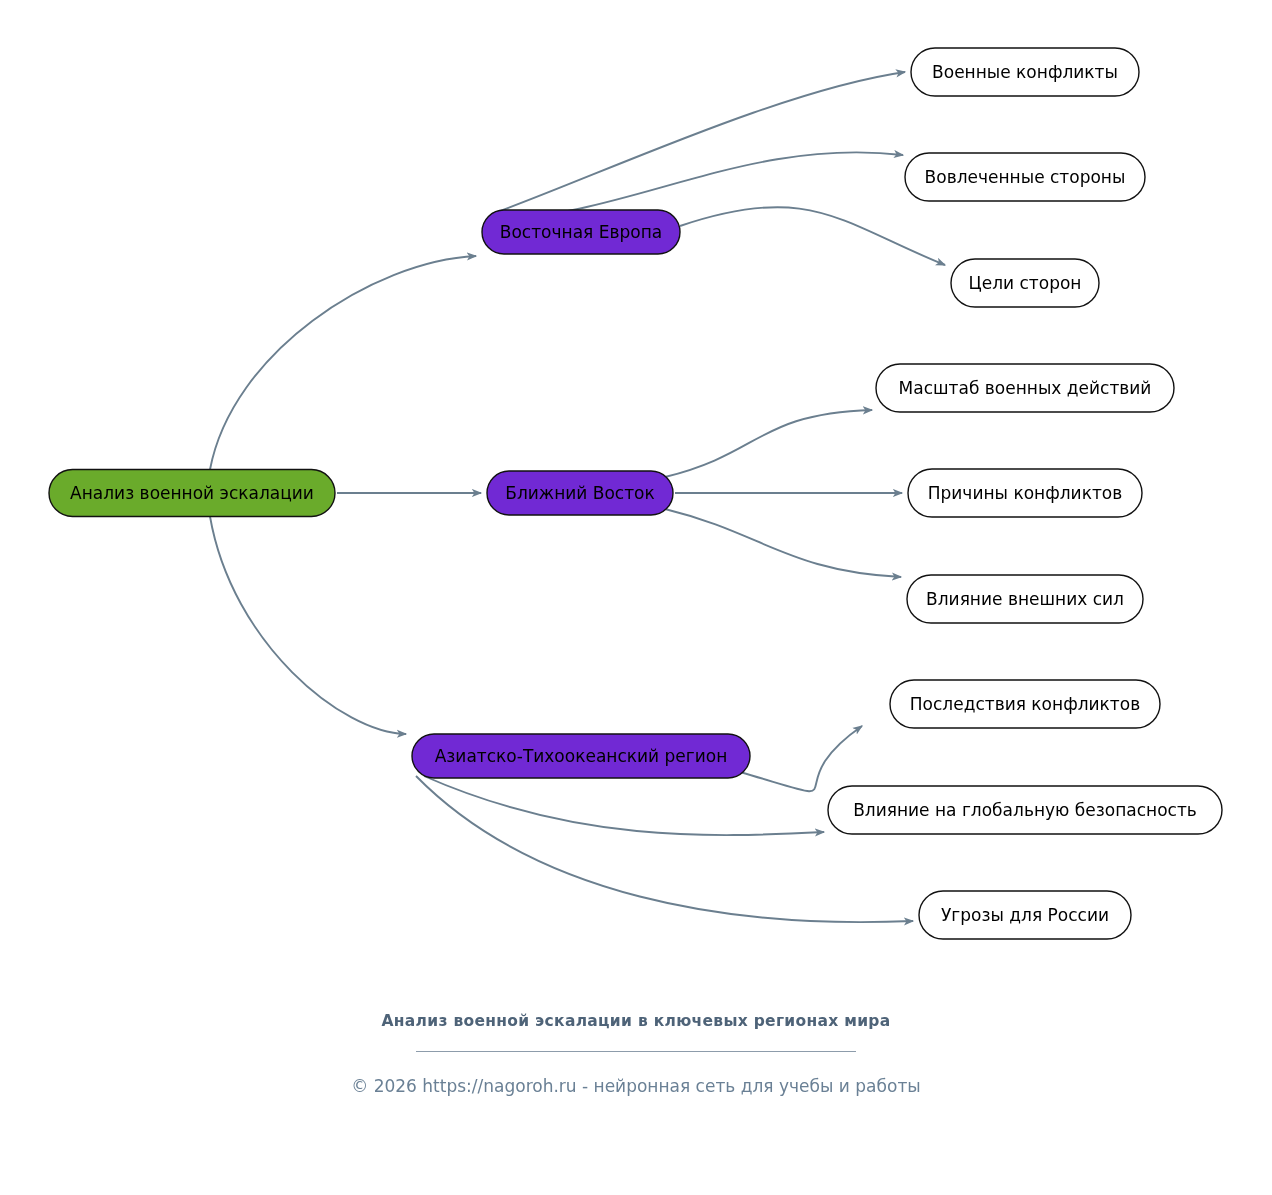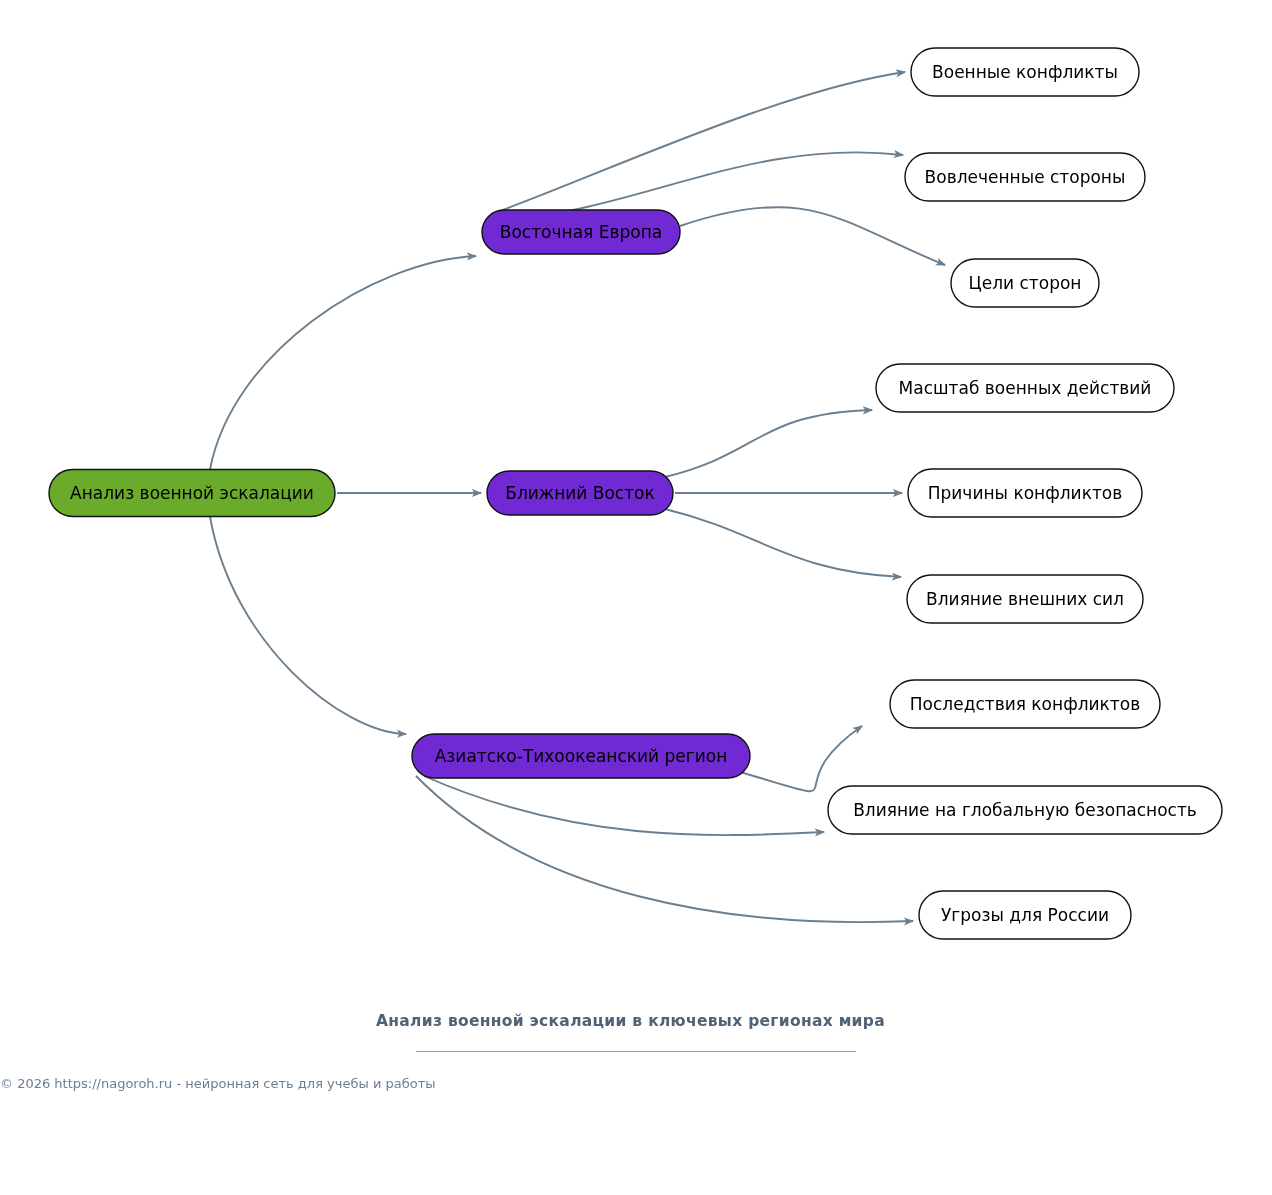--- a/index.html
+++ b/index.html
@@ -39,41 +39,41 @@
   }
   .edge-path {
     fill: none;
     stroke-width: 1.9px;
   }
   .footer {
     position: absolute;
     left: 0;
     right: 0;
     top: 1010px;
-    text-align: left;
+    text-align: center;
   }
   .footer-title {
     font-family: "DejaVu Sans", sans-serif;
     font-size: 15.5px;
     font-weight: bold;
     color: #4e6378;
     letter-spacing: 0.3px;
     line-height: 23px;
     max-width: 520px;
     margin: 0 auto;
   }
   .footer-rule {
     width: 440px;
     height: 1px;
     background: #8d9cab;
     margin: 18px auto 0 auto;
   }
   .footer-copy {
     font-family: "DejaVu Sans", sans-serif;
-    font-size: 13px;
+    font-size: 17px;
     color: #6a8095;
     margin-top: 24px;
   }
 </style>
 </head>
 <body>
 
 <div id="mindmap-root">
 
   <svg id="graph" viewBox="0 0 1272 1000">

